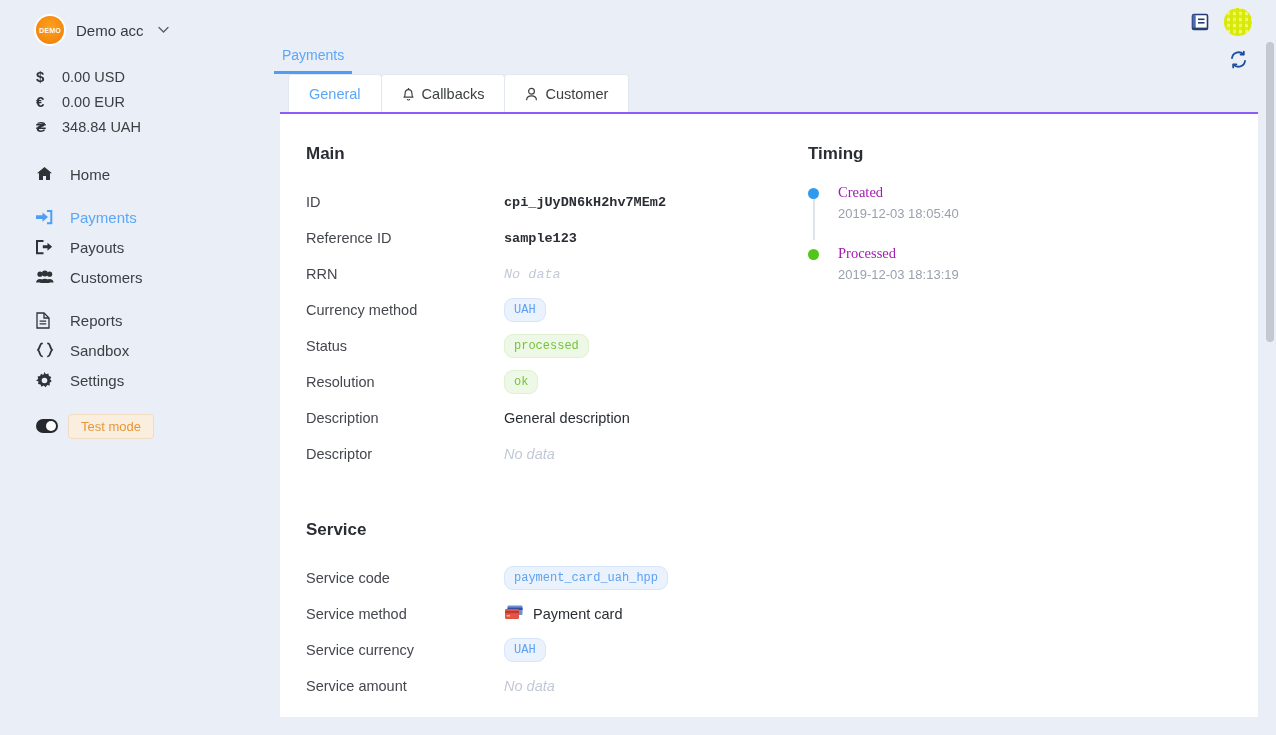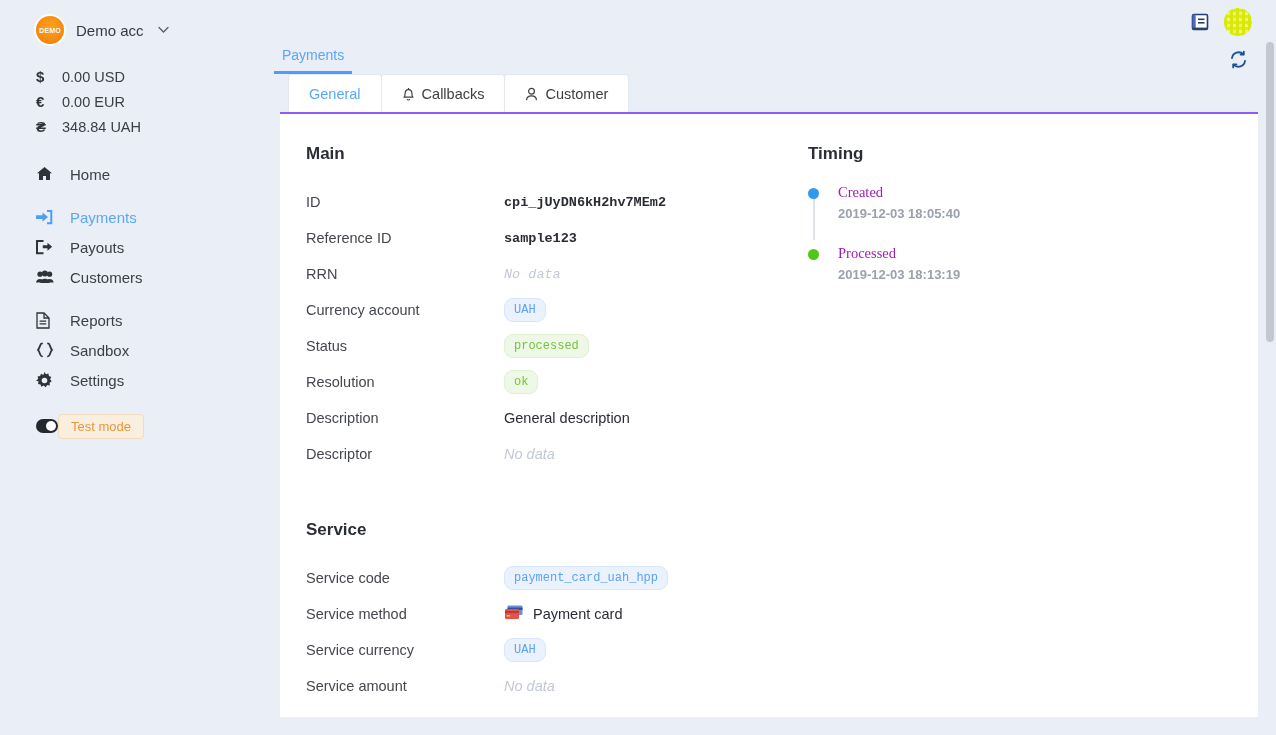--- a/index.html
+++ b/index.html
@@ -76,21 +76,21 @@
   .nav-ico {
     width: 26px; flex: 0 0 26px; display: flex; align-items: center;
     color: #2f3338;
   }
   .nav-label { font-size: 15px; color: #3c4043; }
   .nav-item.active .nav-label { color: #5ba7f7; }
   .nav-item.active .nav-ico { color: #4f9ef5; }
 
   .testmode-row {
     display: flex; align-items: center; height: 30px;
-    padding-left: 36px; margin-top: 16px; 
+    padding-left: 36px; margin-top: 16px; gap: 10px;
   }
   .toggle-ico { width: 22px; display: flex; align-items: center; color: #25282d; }
   .testmode-badge {
     background: #faeedf; border: 1px solid #f1dcc0; color: #e8963a;
     font-size: 13px; padding: 4px 12px; border-radius: 4px;
   }
 
   
   .main {
     flex: 1; position: relative; height: 735px;
@@ -178,21 +178,21 @@
     width: 2px; background: #dfe3ea;
   }
   .tl-item { position: relative; margin-bottom: 24px; }
   .tl-dot {
     position: absolute; left: -30px; top: 4px;
     width: 11px; height: 11px; border-radius: 50%;
   }
   .tl-dot.blue { background: #2f9bf0; }
   .tl-dot.green { background: #52c41a; }
   .tl-title { font-size: 14.5px; color: #a21caf; margin-bottom: 5px; font-family: Liberation Serif, serif; }
-  .tl-time { font-size: 13px; color: #9aa0ad; font-weight: bold; }
+  .tl-time { font-size: 13px; color: #9aa0ad; }
 
   .refresh-btn {
     position: absolute; right: 28px; top: 50px; cursor: pointer;
     display: flex; align-items: center; z-index: 5;
   }
 
   .scrollbar {
     position: absolute; right: 2px; top: 42px; width: 8px; height: 690px;
     background: transparent;
   }
@@ -393,21 +393,21 @@
             <div class="field-label">Reference ID</div>
             <div class="field-value mono">sample123</div>
           </div>
 
           <div class="field-row">
             <div class="field-label">RRN</div>
             <div class="field-value nodata mono-nd">No data</div>
           </div>
 
           <div class="field-row">
-            <div class="field-label">Currency account</div>
+            <div class="field-label">Currency method</div>
             <div class="field-value">
               <span class="badge badge-blue">UAH</span>
             </div>
           </div>
 
           <div class="field-row">
             <div class="field-label">Status</div>
             <div class="field-value">
               <span class="badge badge-green">processed</span>
             </div>

